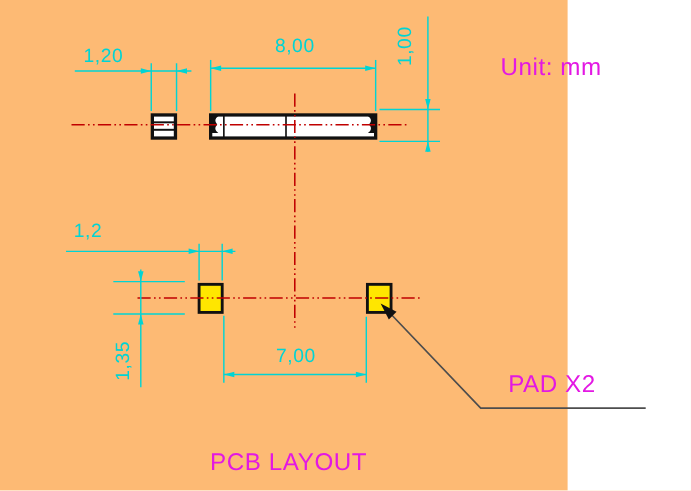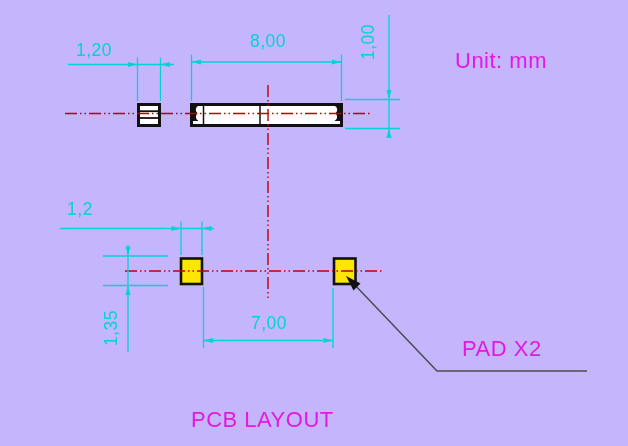--- a/index.html
+++ b/index.html
@@ -1,18 +1,18 @@
 <!DOCTYPE html>
 <html><head>
 <meta charset="utf-8">
 <style>
   html,body{margin:0;padding:0;background:#ffffff;}
   body{width:628px;height:446px;overflow:hidden;
        font-family:"Liberation Sans", sans-serif;}
-  .drawing-wrap{position:relative;width:628px;height:446px;background:#c4b5fd;}
+  .drawing-wrap{position:relative;width:516px;height:446px;background:#fdba74;}
   svg{display:block;}
   text{font-family:"Liberation Sans", sans-serif;}
   .dim-text{font-size:17.5px;letter-spacing:0.5px;}
   .anno-text{font-size:22px;letter-spacing:0.5px;}
 </style>
 </head>
 <body>
 
 <div class="drawing-wrap">
 <svg width="628" height="446" viewBox="0 0 628 446">

